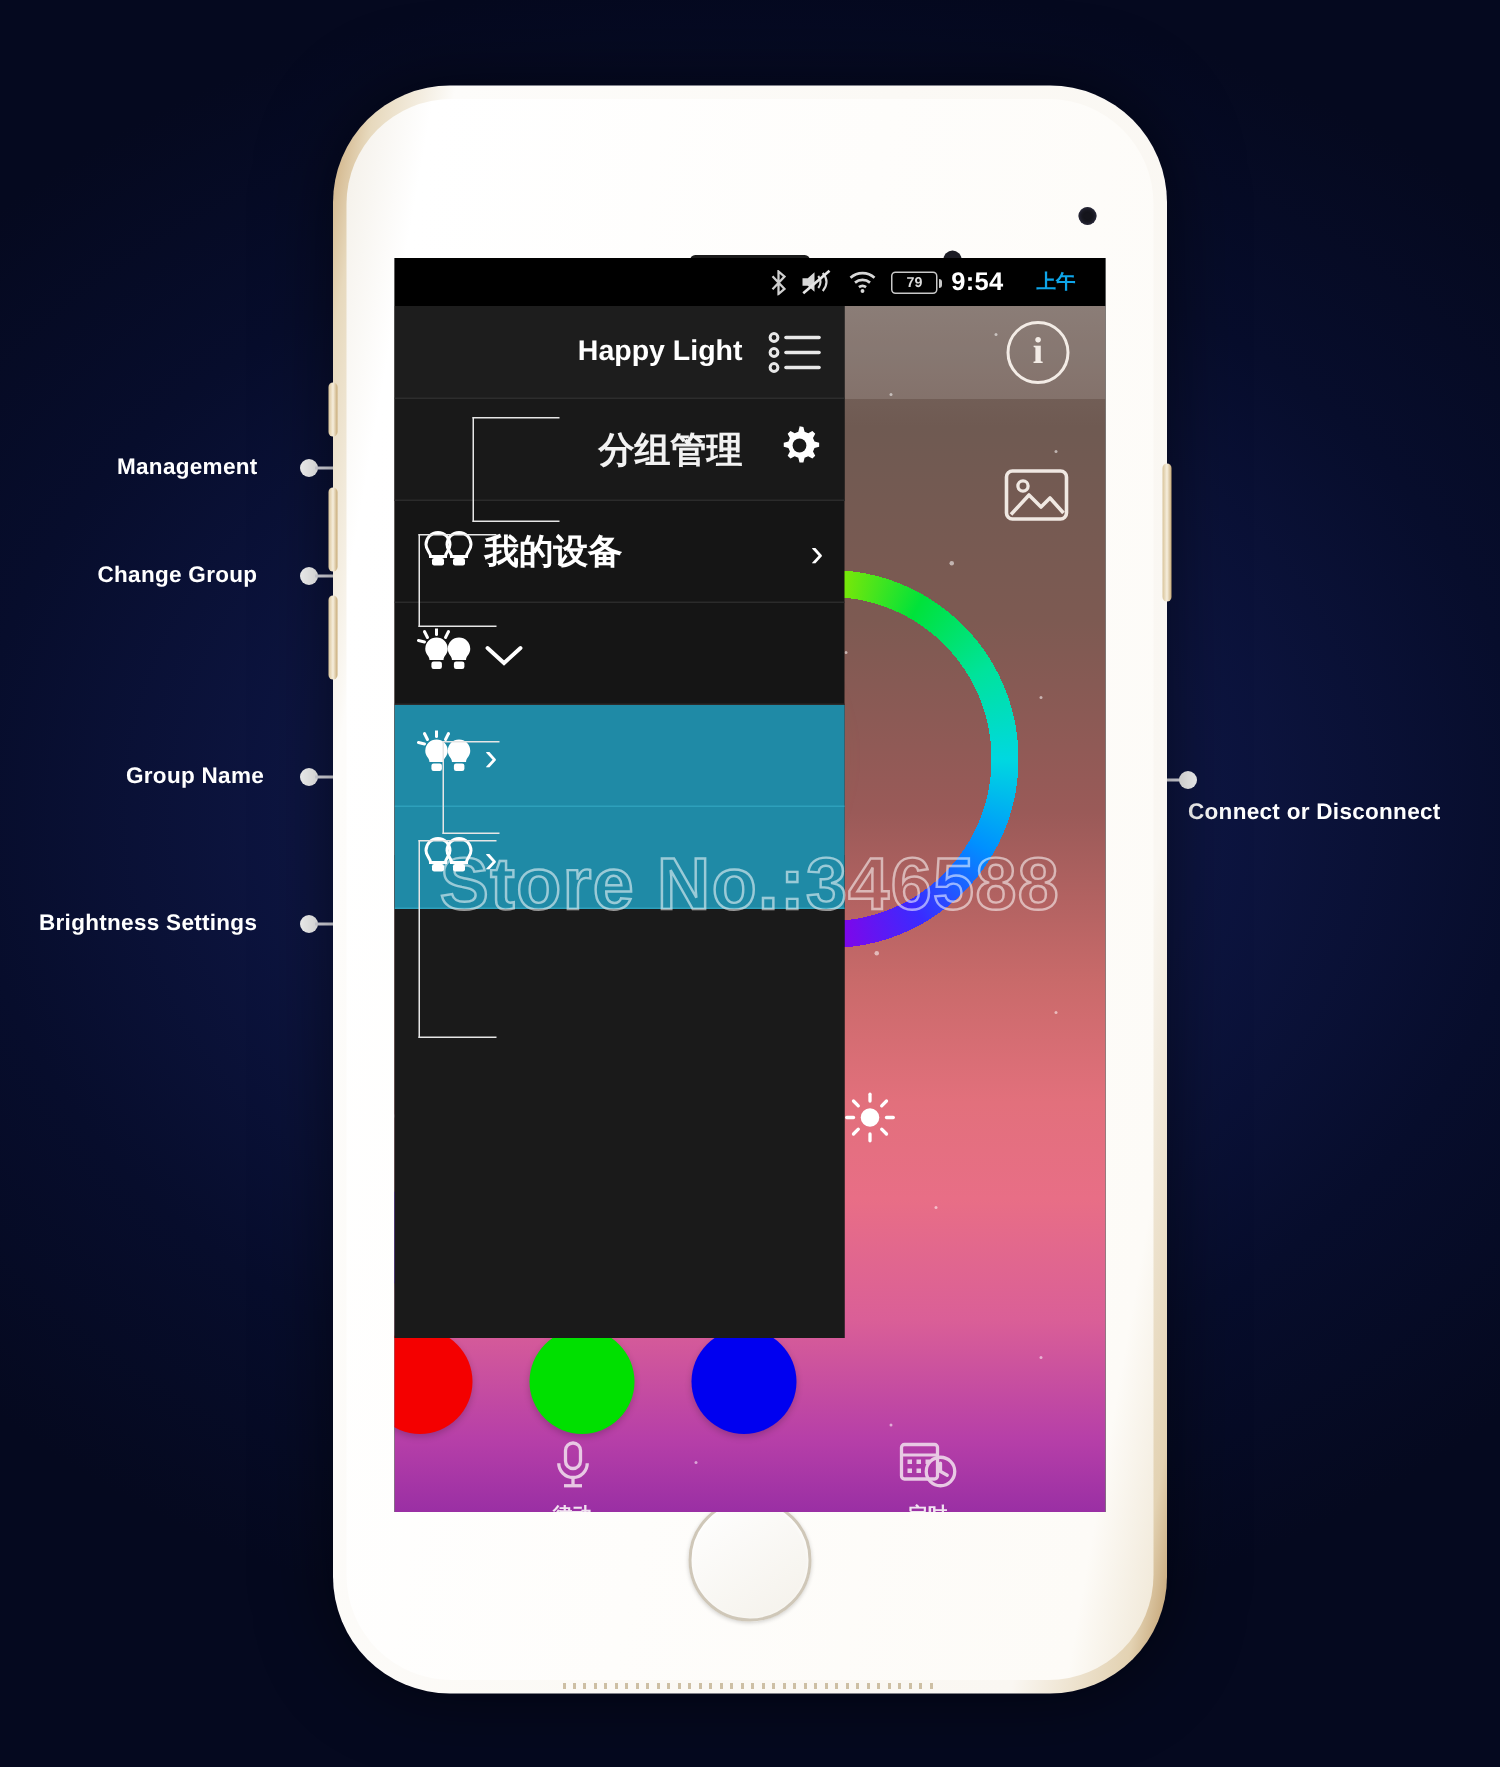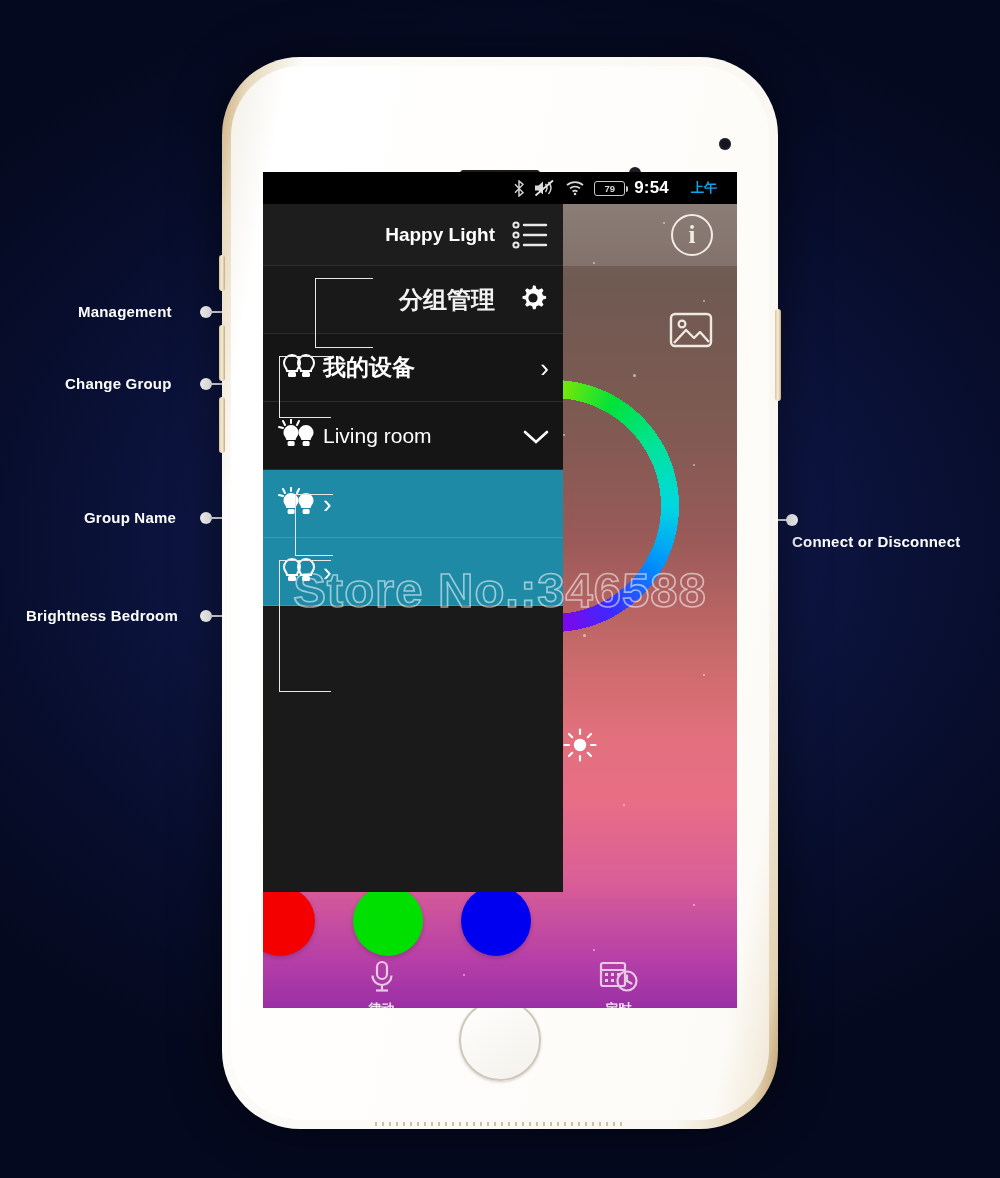--- a/index.html
+++ b/index.html
@@ -202,21 +202,21 @@
   <div class="anno" style="left:65px; top:375px;">Change Group</div>
   <div class="anno-dot" style="left:200px; top:378px;"></div>
   <div class="anno-line" style="left:210px; top:383px; width:68px;"></div>
 </div>
 <div>
   <div class="anno" style="left:84px; top:509px;">Group Name</div>
   <div class="anno-dot" style="left:200px; top:512px;"></div>
   <div class="anno-line" style="left:210px; top:517px; width:70px;"></div>
 </div>
 <div>
-  <div class="anno" style="left:26px; top:607px;">Brightness Bedroom</div>
+  <div class="anno" style="left:26px; top:607px;">Brightness Settings</div>
   <div class="anno-dot" style="left:200px; top:610px;"></div>
   <div class="anno-line" style="left:210px; top:615px; width:66px;"></div>
 </div>
 <div>
   <div class="anno-line" style="left:548px; top:519px; width:240px;"></div>
   <div class="anno-dot" style="left:786px; top:514px;"></div>
   <div class="anno" style="left:792px; top:533px;">Connect or Disconnect</div>
 </div>
 
 <div id="phone">
@@ -421,21 +421,20 @@
               <line x1="1" y1="8" x2="5" y2="9"></line>
               <line x1="13" y1="0" x2="13" y2="4"></line>
             <line x1="21" y1="2" x2="19" y2="6"></line>
           </g>
           <path d="M13 6 a7.5 7.5 0 0 1 7.5 7.5 c0 3.8-2.8 4.7-2.8 7.5 h-9.4 c0-2.8-2.8-3.7-2.8-7.5 a7.5 7.5 0 0 1 7.5-7.5 z" fill="#fff"></path>
           <rect x="9.6" y="22" width="7" height="5" rx="1.5" fill="#fff"></rect>
           <path d="M28 6 a7.5 7.5 0 0 1 7.5 7.5 c0 3.8-2.8 4.7-2.8 7.5 h-9.4 c0-2.8-2.8-3.7-2.8-7.5 a7.5 7.5 0 0 1 7.5-7.5 z" fill="#fff"></path>
           <rect x="24.6" y="22" width="7" height="5" rx="1.5" fill="#fff"></rect>
         </svg>
       </span>
-      <span class="row-label">Living room</span>
       <span class="chev">
         <svg width="26" height="16" viewBox="0 0 26 16">
             <path d="M2 3 L13 13 L24 3" fill="none" stroke="#fff" stroke-width="2.6" stroke-linecap="round"></path>
           </svg>
       </span>
     </div>
 
 
     <div class="row sel">
       <span class="row-icon">

